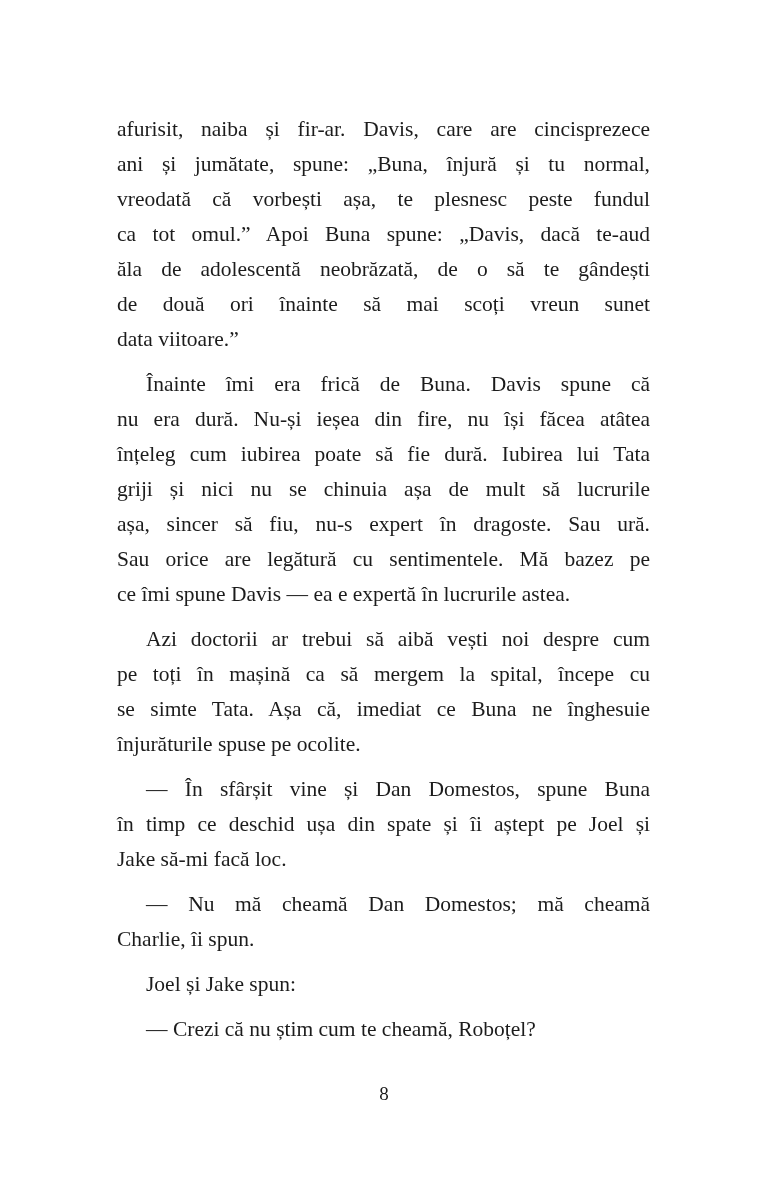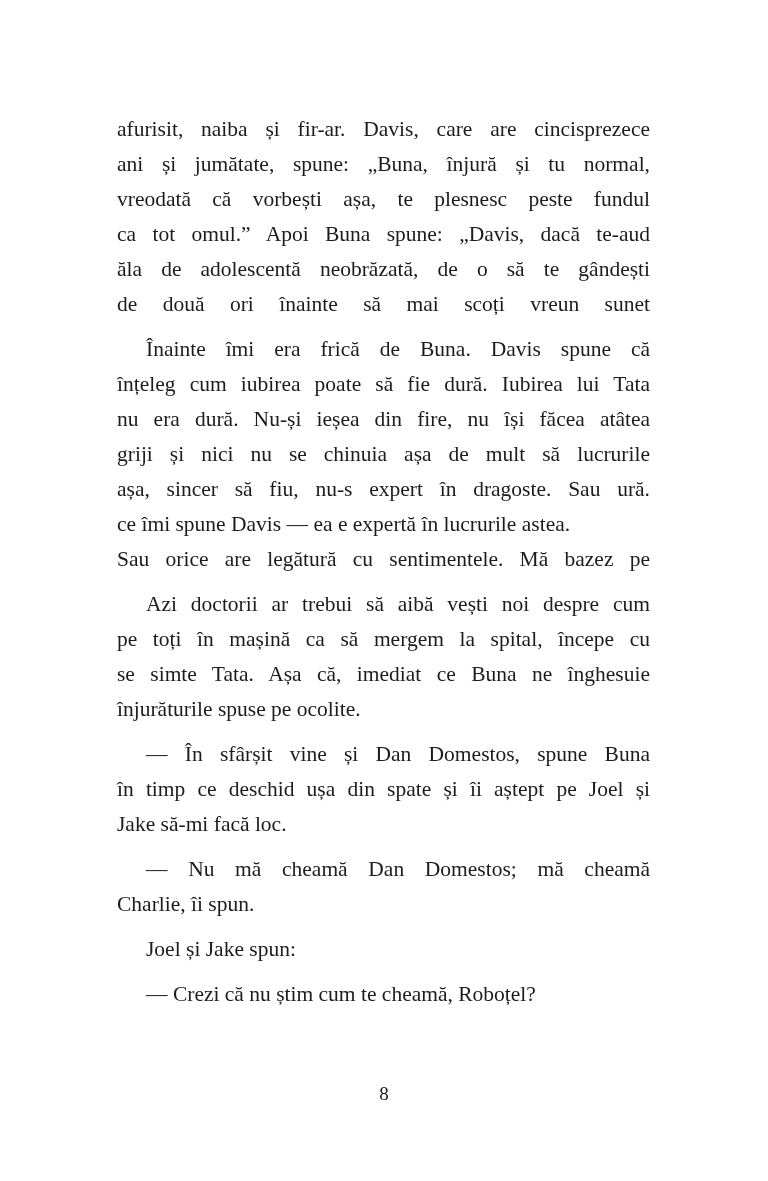--- a/index.html
+++ b/index.html
@@ -58,29 +58,30 @@
 
 <div class="page">
   <main class="text-block">
       <div class="paragraph">
         <div class="line">afurisit, naiba și fir-ar. Davis, care are cincisprezece</div>
         <div class="line">ani și jumătate, spune: „Buna, înjură și tu normal,</div>
         <div class="line">vreodată că vorbești așa, te plesnesc peste fundul</div>
         <div class="line">ca tot omul.” Apoi Buna spune: „Davis, dacă te-aud</div>
         <div class="line">ăla de adolescentă neobrăzată, de o să te gândești</div>
         <div class="line">de două ori înainte să mai scoți vreun sunet</div>
+        <div class="line last">data viitoare.”</div>
       </div>
       <div class="paragraph">
         <div class="line first-indent">Înainte îmi era frică de Buna. Davis spune că</div>
+        <div class="line">nu era dură. Nu-și ieșea din fire, nu își făcea atâtea</div>
         <div class="line">înțeleg cum iubirea poate să fie dură. Iubirea lui Tata</div>
-        <div class="line">nu era dură. Nu-și ieșea din fire, nu își făcea atâtea</div>
         <div class="line">griji și nici nu se chinuia așa de mult să lucrurile</div>
         <div class="line">așa, sincer să fiu, nu-s expert în dragoste. Sau ură.</div>
+        <div class="line">Sau orice are legătură cu sentimentele. Mă bazez pe</div>
         <div class="line last">ce îmi spune Davis — ea e expertă în lucrurile astea.</div>
-        <div class="line">Sau orice are legătură cu sentimentele. Mă bazez pe</div>
       </div>
       <div class="paragraph">
         <div class="line first-indent">Azi doctorii ar trebui să aibă vești noi despre cum</div>
         <div class="line">pe toți în mașină ca să mergem la spital, începe cu</div>
         <div class="line">se simte Tata. Așa că, imediat ce Buna ne înghesuie</div>
         <div class="line last">înjurăturile spuse pe ocolite.</div>
       </div>
       <div class="paragraph">
         <div class="line first-indent">— În sfârșit vine și Dan Domestos, spune Buna</div>
         <div class="line">în timp ce deschid ușa din spate și îi aștept pe Joel și</div>

